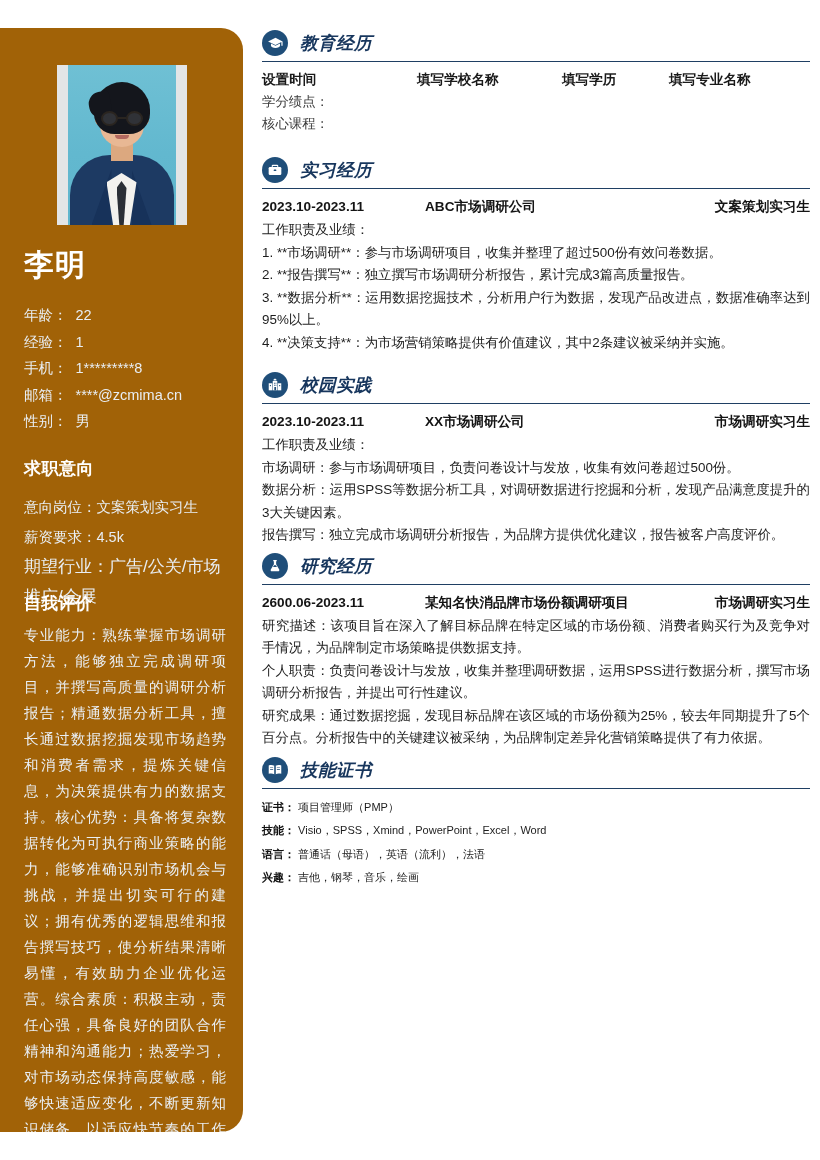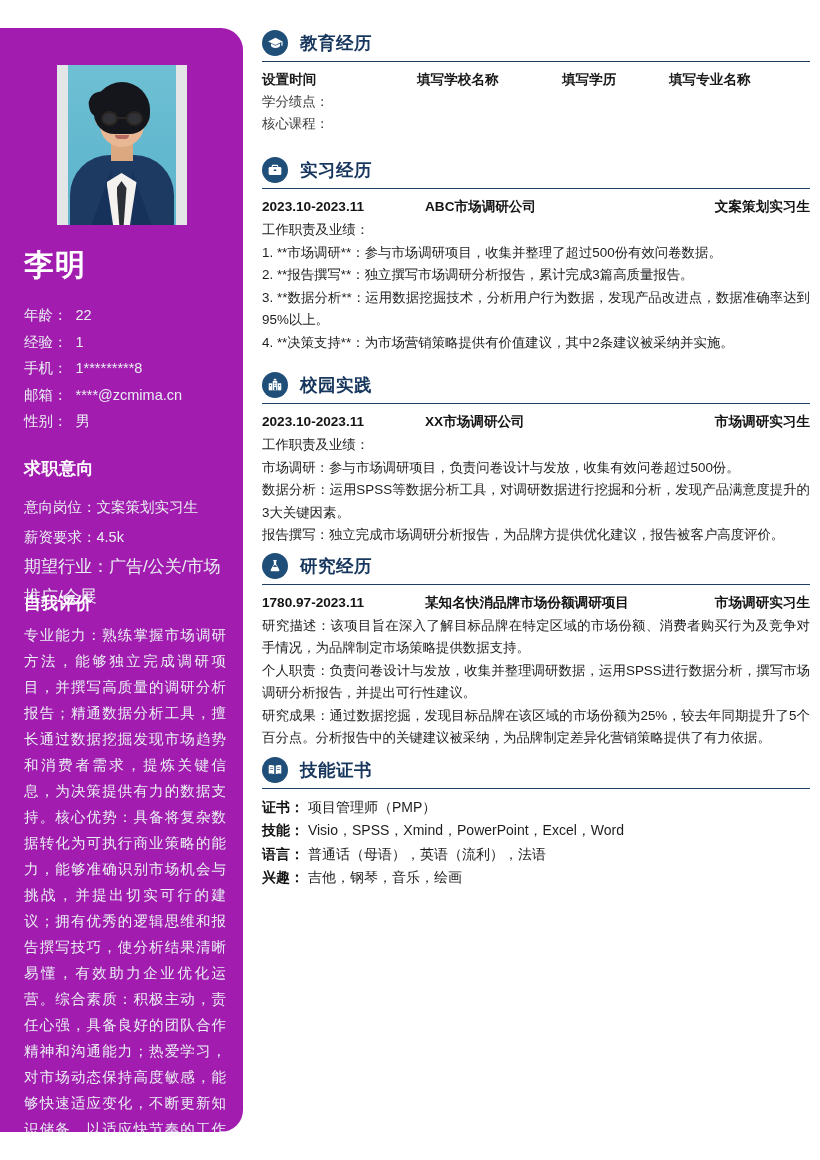--- a/index.html
+++ b/index.html
@@ -13,21 +13,21 @@
     position: relative;
     width: 820px; height: 1160px;
     background: #ffffff;
   }
 
   
   #sidebar {
     position: absolute;
     left: 0; top: 28px;
     width: 243px; height: 1104px;
-    background: #a21caf;
+    background: #a16207;
     border-top-right-radius: 22px;
     border-bottom-right-radius: 22px;
     overflow: hidden;
   }
   .photo-wrap {
     width: 130px; height: 160px;
     margin: 37px auto 0 auto;
     background: #e3e5e6;
     position: relative;
     overflow: hidden;
@@ -115,21 +115,21 @@
     padding-bottom:5px;
     border-bottom:1.6px solid #1f3f63;
   }
   .sec-icon {
     width:26px; height:26px; border-radius:50%;
     background:#1f4e79; display:flex; align-items:center; justify-content:center;
     flex:0 0 auto; margin-right:12px;
   }
   .sec-icon svg { display:block; }
   .sec-title {
-    color:#17365d; font-size:17.5px; font-weight:bold; letter-spacing:.5px;
+    color:#17365d; font-size:17.5px; font-weight:bold; letter-spacing:.5px;font-style:italic;
   }
   .sec-body { padding-top:7px; }
 
   .row-3 { display:flex; font-size:13.6px; font-weight:bold; color:#1a1a1a;
            line-height:22px; }
   .row-3 .c0 { width:155px; }
   .row-3 .c1 { width:145px; }
   .row-3 .c2 { width:107px; }
   .row-3 .c3 { flex:1; }
 
@@ -138,21 +138,21 @@
   .exp-head .date { width:163px; }
   .exp-head .org  { flex:1; }
   .exp-head .role { text-align:right; white-space:nowrap; }
 
   .body-line {
     font-size:13.4px; color:#1d1d1d; line-height:22.5px;
     text-align:justify;
   }
   .sub-line { font-size:13.4px; color:#3a3a3a; line-height:22px; }
 
-  .skill-line { font-size:14px; color:#1d1d1d; line-height:23.5px; }
+  .skill-line { font-size:11px; color:#1d1d1d; line-height:23.5px; }
   .skill-line b { color:#111111; }
 </style>
 </head>
 <body>
 
 <div id="page">
 
   <aside id="sidebar">
 
     <div class="photo-wrap">
@@ -300,21 +300,21 @@
         <span class="sec-icon">
           <svg width="16" height="16" viewBox="0 0 24 24" aria-hidden="true">
             <path d="M9.4 3h5.2v1.9h-.9v4.3l4.6 8.1c.7 1.2-.2 2.7-1.6 2.7H7.3c-1.4 0-2.3-1.5-1.6-2.7l4.6-8.1V4.9h-.9V3z" fill="#ffffff"></path>
             <path d="M10.6 10.8h2.8l1.5 2.7H9.1l1.5-2.7z" fill="#1f4e79"></path>
           </svg>
         </span>
         <span class="sec-title">研究经历</span>
       </div>
       <div class="sec-body">
         <div class="exp-head">
-          <span class="date">1780.97-2023.11</span>
+          <span class="date">2600.06-2023.11</span>
           <span class="org">某知名快消品牌市场份额调研项目</span>
           <span class="role">市场调研实习生</span>
         </div>
         <div class="body-line">研究描述：该项目旨在深入了解目标品牌在特定区域的市场份额、消费者购买行为及竞争对手情况，为品牌制定市场策略提供数据支持。</div>
         <div class="body-line">个人职责：负责问卷设计与发放，收集并整理调研数据，运用SPSS进行数据分析，撰写市场调研分析报告，并提出可行性建议。</div>
         <div class="body-line">研究成果：通过数据挖掘，发现目标品牌在该区域的市场份额为25%，较去年同期提升了5个百分点。分析报告中的关键建议被采纳，为品牌制定差异化营销策略提供了有力依据。</div>
       </div>
     </section>
 
     <section class="section" style="margin-top:7px;">

